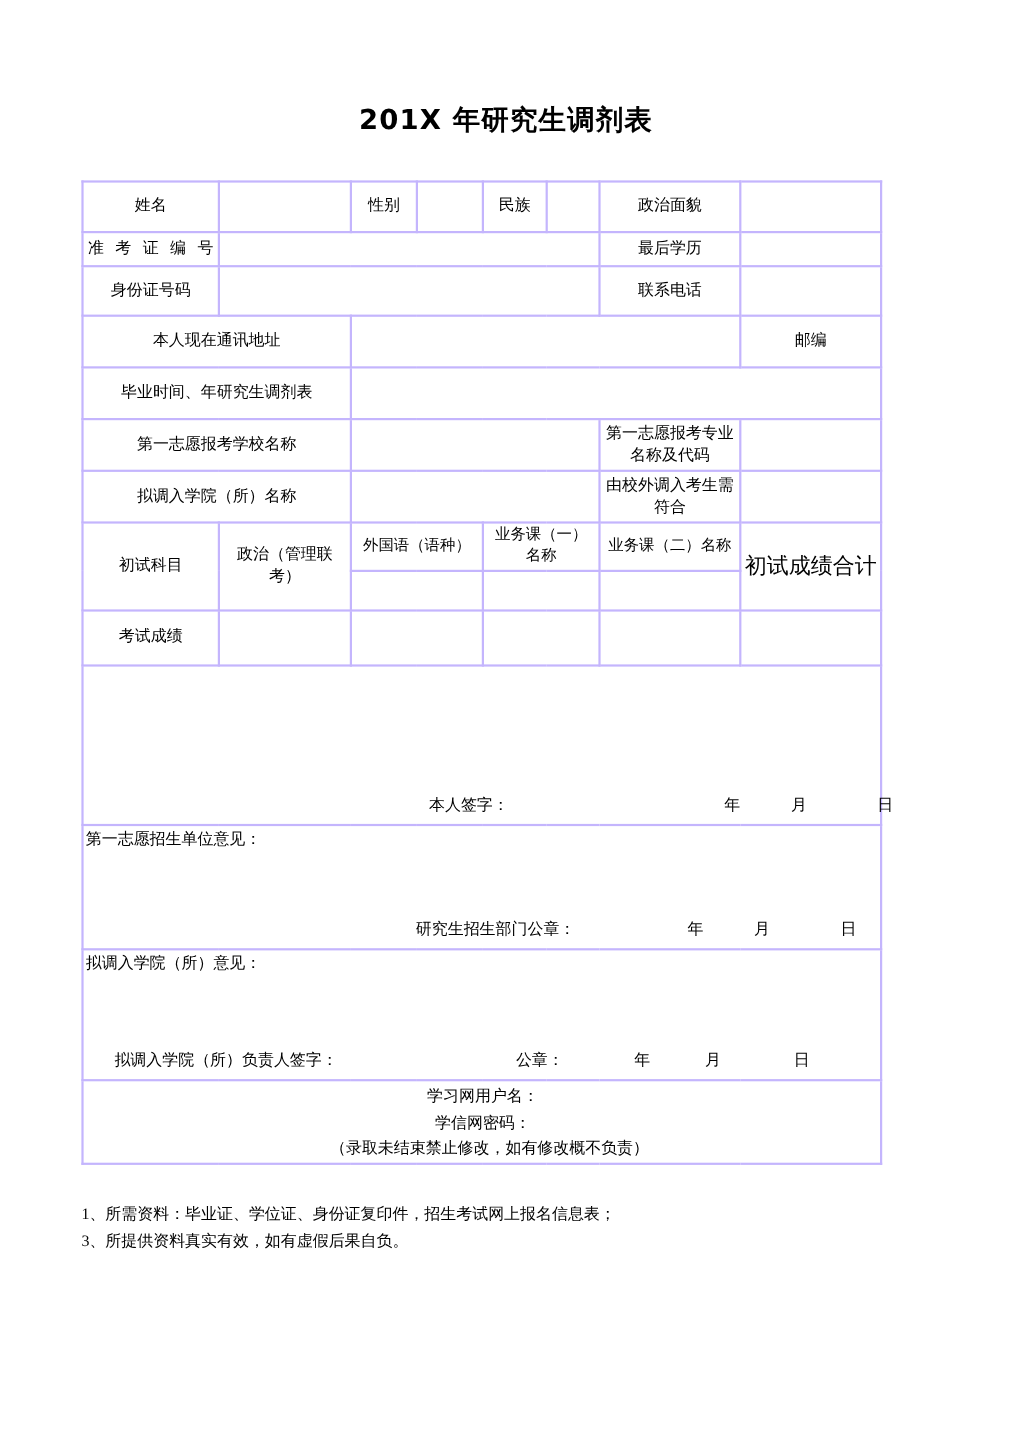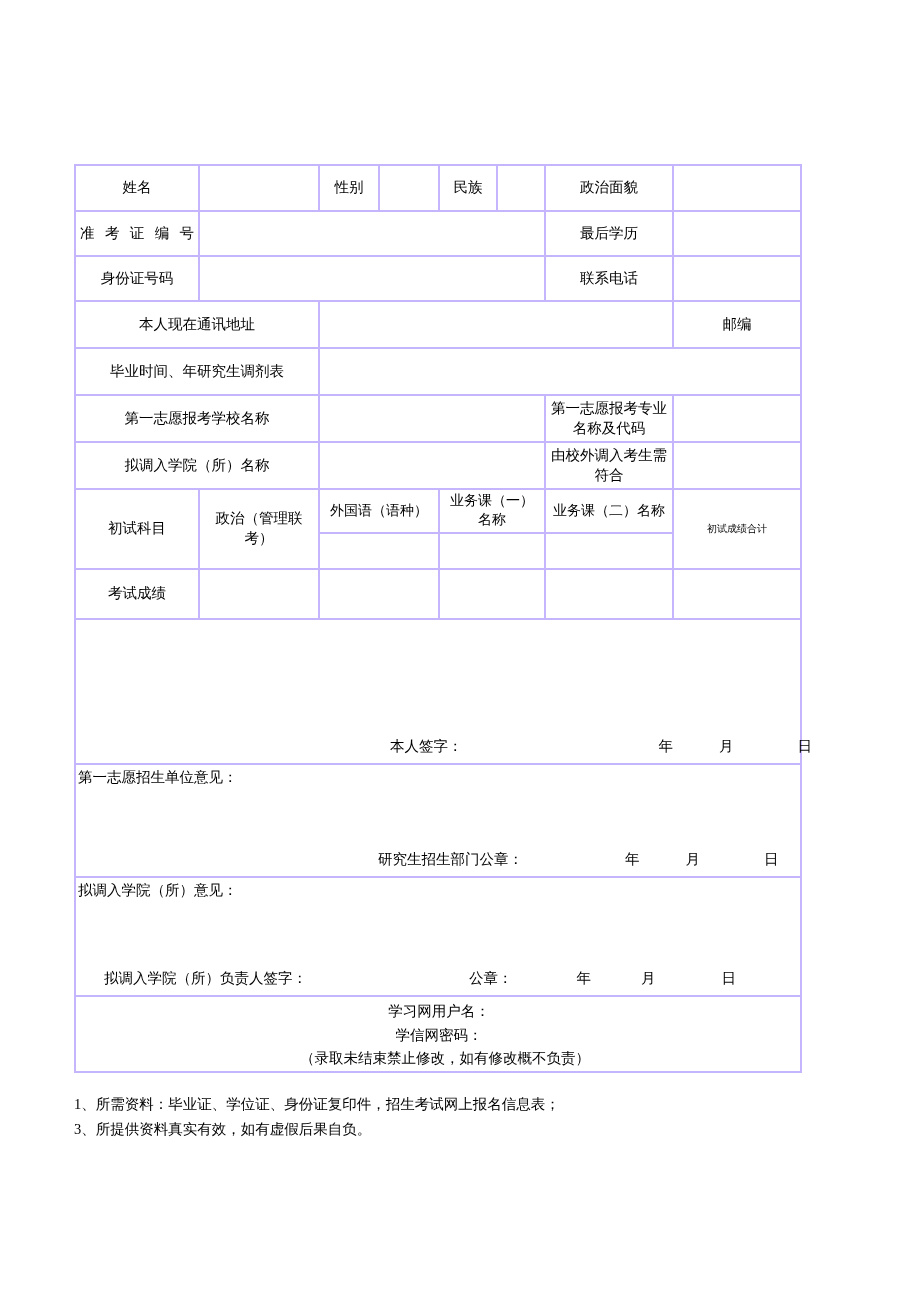--- a/index.html
+++ b/index.html
@@ -84,20 +84,21 @@
     line-height: 1.72;
   }
   .notes div { white-space: nowrap; }
   .note-indent { padding-left: 12px; }
 </style>
 </head>
 <body>
 
 <div class="page">
 
+  <div class="doc-title">201X 年研究生调剂表</div>
 
   <table class="form-table">
     <colgroup>
       <col style="width:124px">
       <col style="width:120px">
       <col style="width:60px">
       <col style="width:60px">
       <col style="width:58px">
       <col style="width:48px">
       <col style="width:128px">
@@ -109,21 +110,21 @@
         <td>姓名</td>
         <td class="blank"></td>
         <td>性别</td>
         <td class="blank"></td>
         <td>民族</td>
         <td class="blank"></td>
         <td>政治面貌</td>
         <td class="blank"></td>
       </tr>
 
-      <tr style="height:45px">
+      <tr style="height:31px">
         <td class="justify-cell">准考证编号</td>
         <td class="blank" colspan="5"></td>
         <td>最后学历</td>
         <td class="blank"></td>
       </tr>
 
       <tr style="height:45px">
         <td>身份证号码</td>
         <td class="blank" colspan="5"></td>
         <td>联系电话</td>
@@ -154,21 +155,21 @@
         <td class="lbl-wrap">由校外调入考生需符合</td>
         <td class="blank"></td>
       </tr>
 
       <tr style="height:44px">
         <td rowspan="2">初试科目</td>
         <td rowspan="2" class="lbl-wrap">政治（管理联考）</td>
         <td colspan="2" class="lbl-wrap" style="font-size:14px">外国语（语种）</td>
         <td colspan="2" class="lbl-wrap" style="font-size:14px">业务课（一）名称</td>
         <td class="lbl-wrap" style="font-size:14px">业务课（二）名称</td>
-        <td rowspan="2" style="font-size:10px;padding:0 1px">初试成绩合计</td>
+        <td rowspan="2" style="font-size:20px;padding:0 1px">初试成绩合计</td>
       </tr>
 
       <tr style="height:36px">
         <td class="blank" colspan="2"></td>
         <td class="blank" colspan="2"></td>
         <td class="blank"></td>
       </tr>
 
       <tr style="height:50px">
         <td>考试成绩</td>

